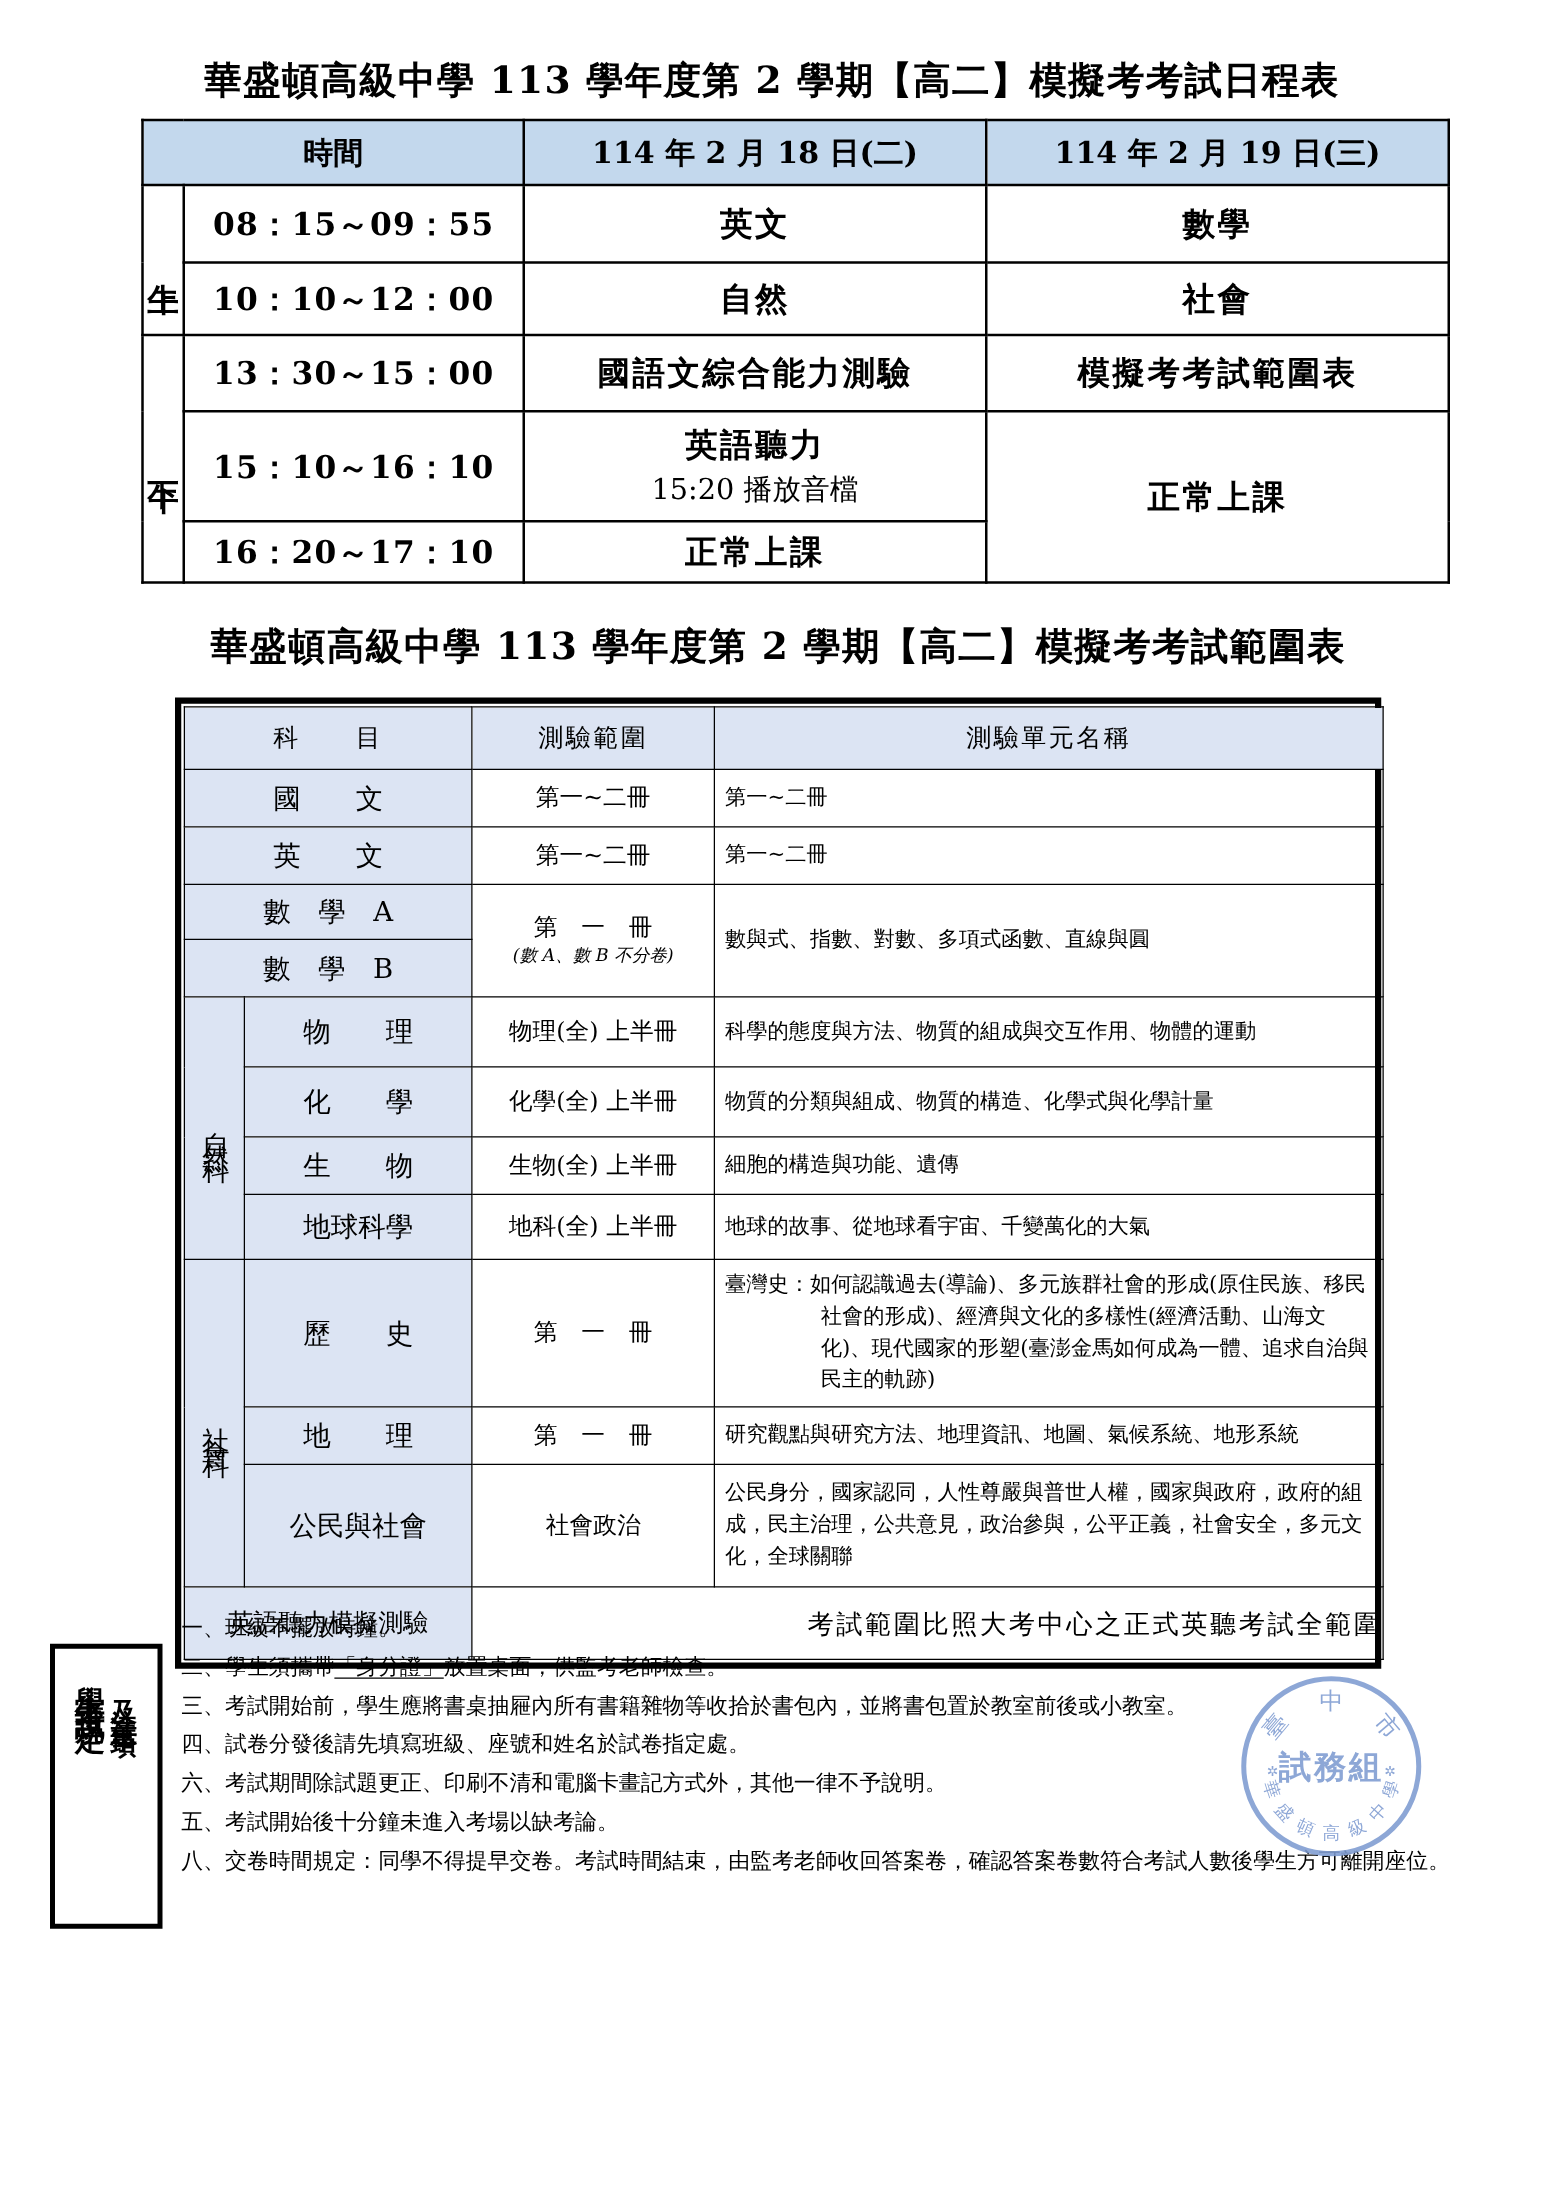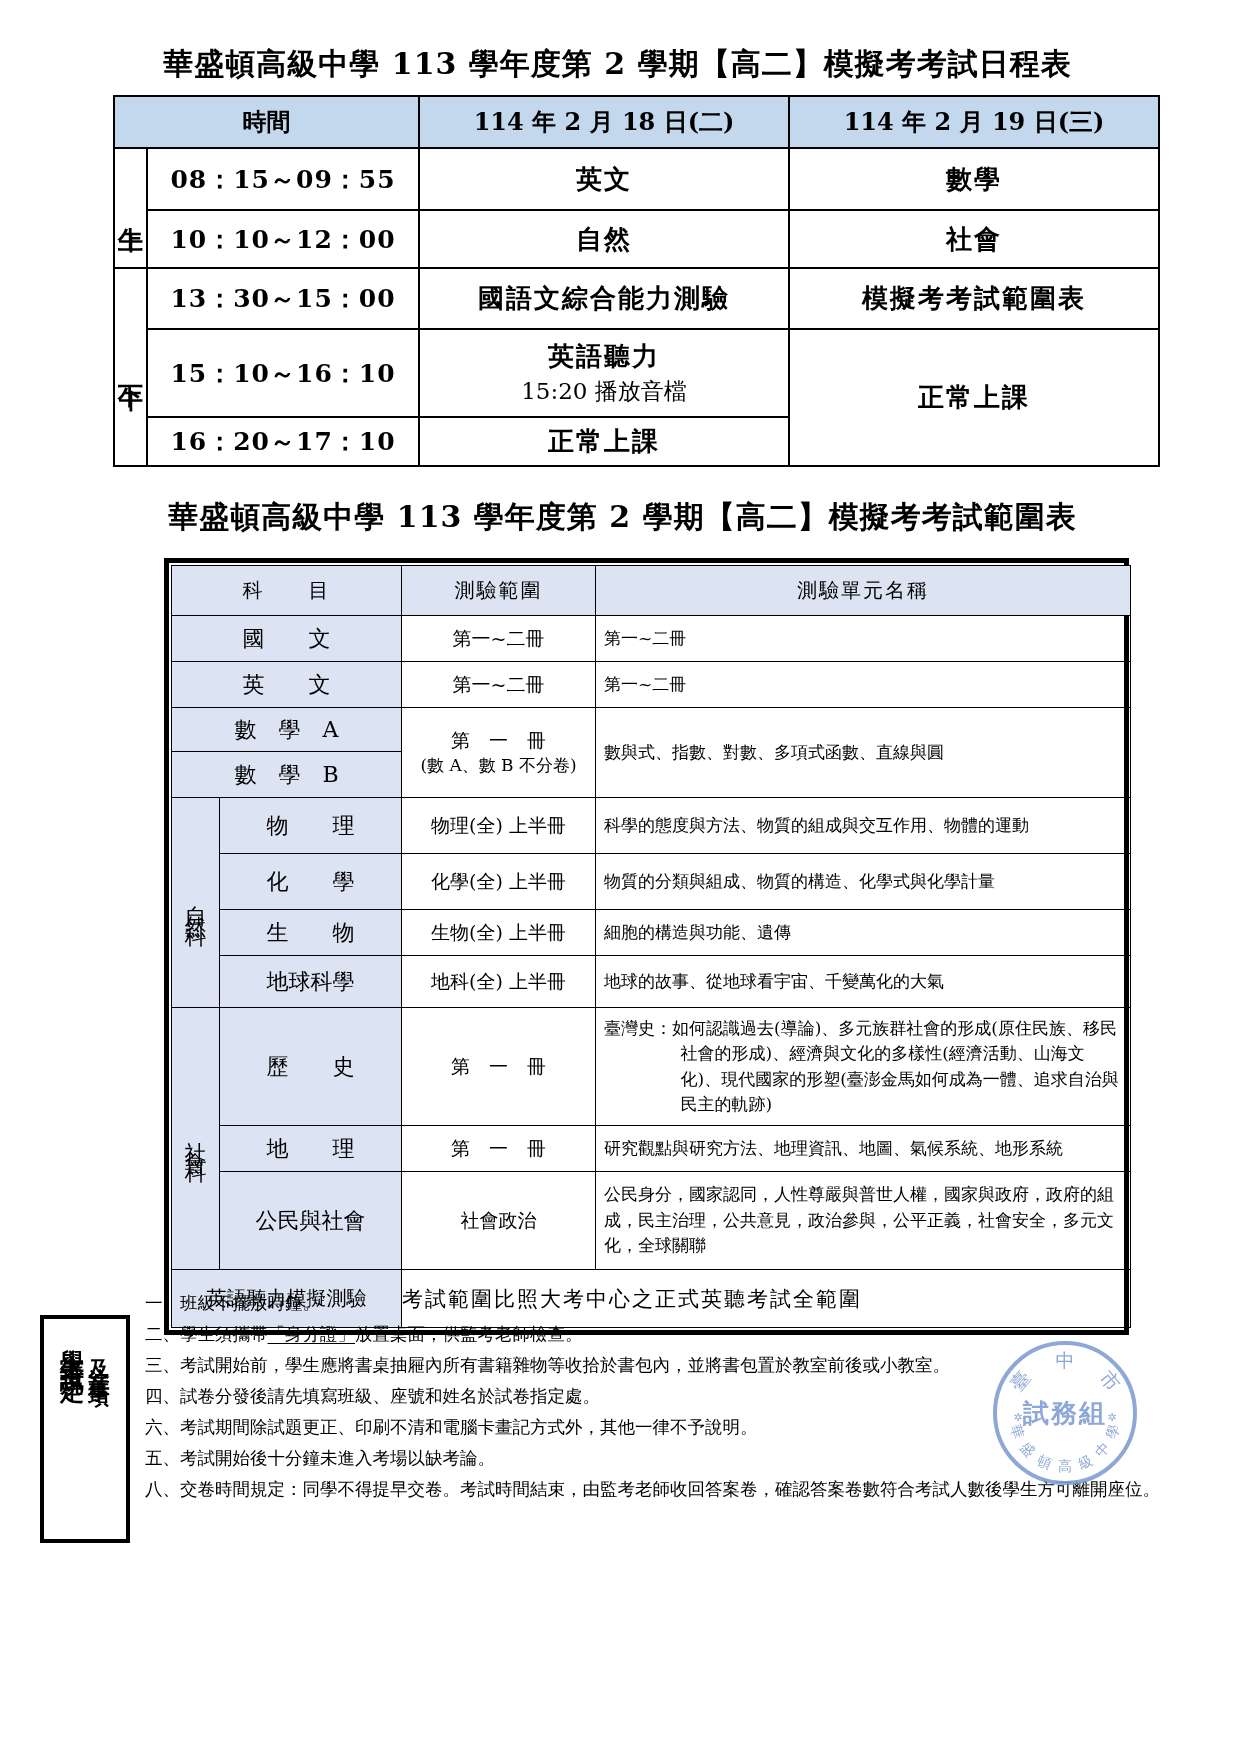--- a/index.html
+++ b/index.html
@@ -33,38 +33,38 @@
   .subj-cell { font-size:26px; font-weight:bold; letter-spacing:2px; }
   .sub-line  { font-size:23px; font-weight:normal; margin-top:2px; }
   .vday {
     writing-mode:vertical-rl; text-orientation:upright;
     font-size:25px; font-weight:bold; line-height:1; margin:auto; letter-spacing:2px;
   }
 
   
   #scope-wrap {
     position:absolute; left:140px; top:558px; width:965px;
-    border:5px solid #000; padding:2px; background:#fff;margin-left:24px;
+    border:5px solid #000; padding:2px; background:#fff;
   }
   #scope-table { width:100%; border-collapse:collapse; table-layout:fixed; }
   #scope-table th, #scope-table td {
     border:1.5px solid #000; vertical-align:middle; font-weight:normal; overflow:hidden;
   }
   .lav { background:#dce4f3; }
   #scope-table .head th { font-size:20px; text-align:center; letter-spacing:2px; }
   .subj { font-size:22px; text-align:center; }
   .range { font-size:19px; text-align:center; line-height:1.35; }
-  .range .small { font-size:17px; }
+  .range .small { font-size:14px;font-style:italic; }
   .units { font-size:17px; text-align:left; padding:4px 8px; line-height:1.5; }
   .units.hang { padding-left:calc(8px + 4.5em); text-indent:-4.5em; }
   .vgroup {
     writing-mode:vertical-rl; text-orientation:upright;
     font-size:22px; line-height:1; margin:auto; letter-spacing:10px;
   }
-  .listen-content { font-size:21px; text-align:left; letter-spacing:2px; }
+  .listen-content { font-size:21px; text-align:right; letter-spacing:2px; }
 
   
   #notes { position:absolute; left:145px; top:1292px; width:1000px; }
   .note { font-size:17.5px; line-height:22px; margin-bottom:9px; white-space:nowrap; }
   .uline { text-decoration:underline; text-underline-offset:3px; }
 
   #reg-box {
     position:absolute; left:40px; top:1315px; width:90px; height:228px;
     border:4px solid #000; background:#fff;
     display:flex; flex-direction:row; justify-content:center; gap:5px; padding-top:10px;

